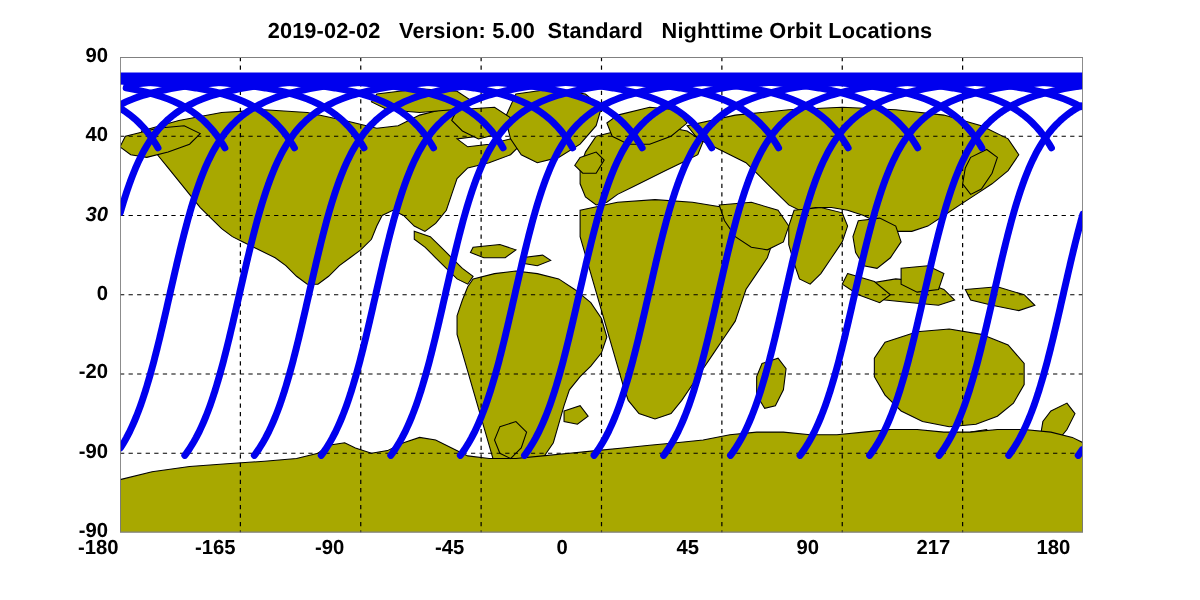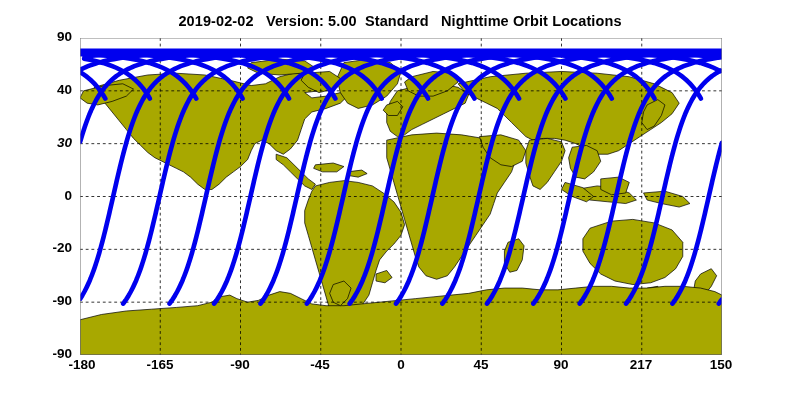--- a/index.html
+++ b/index.html
@@ -48,21 +48,21 @@
     font-size: 13.5px;
     font-weight: bold;
     color: #000000;
     white-space: nowrap;
   }
   .ylab {
     text-align: right;
     width: 44px;
   }
   .xlab {
-    text-align: center;
+    text-align: left;
     width: 60px;
   }
 </style>
 </head>
 <body>
 
 <div id="page">
 
   <div id="chart-title">2019-02-02   Version: 5.00  Standard   Nighttime Orbit Locations</div>
 
@@ -198,16 +198,16 @@
     <div class="axis-label ylab" style="left:-52px; top:308px;">-90</div>
 
     <div class="axis-label xlab" style="left:-28px;  top:319px;">-180</div>
     <div class="axis-label xlab" style="left:50px;   top:319px;">-165</div>
     <div class="axis-label xlab" style="left:130px;  top:319px;">-90</div>
     <div class="axis-label xlab" style="left:210px;  top:319px;">-45</div>
     <div class="axis-label xlab" style="left:291px;  top:319px;">0</div>
     <div class="axis-label xlab" style="left:371px;  top:319px;">45</div>
     <div class="axis-label xlab" style="left:451px;  top:319px;">90</div>
     <div class="axis-label xlab" style="left:531px;  top:319px;">217</div>
-    <div class="axis-label xlab" style="left:611px;  top:319px;">150</div>
+    <div class="axis-label xlab" style="left:611px;  top:319px;">180</div>
   </div>
 
 </div>
 
 </body></html>

